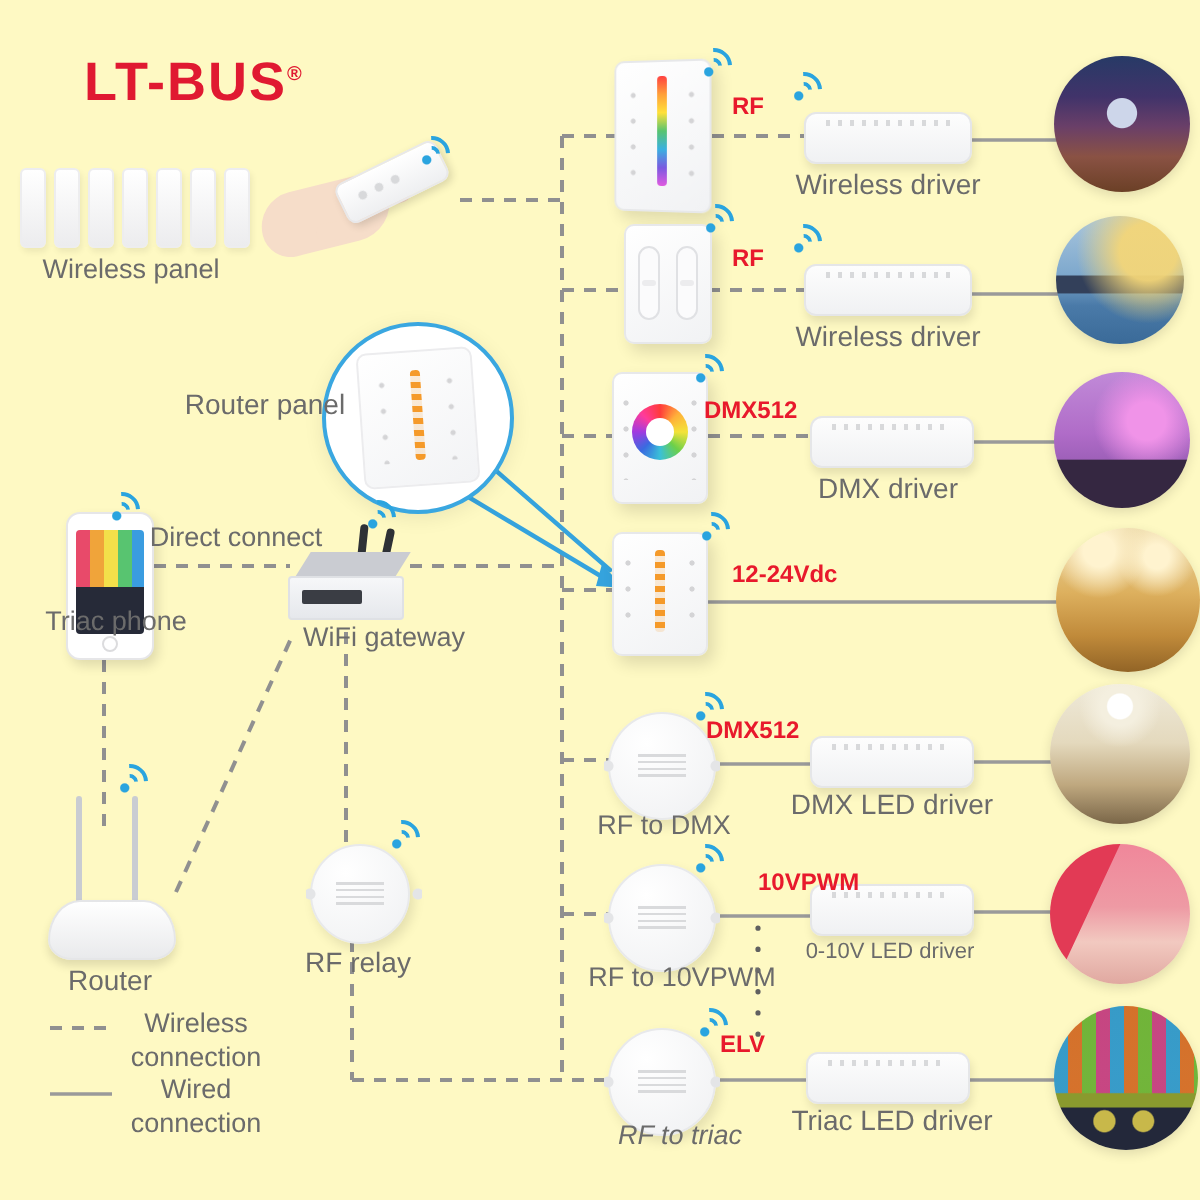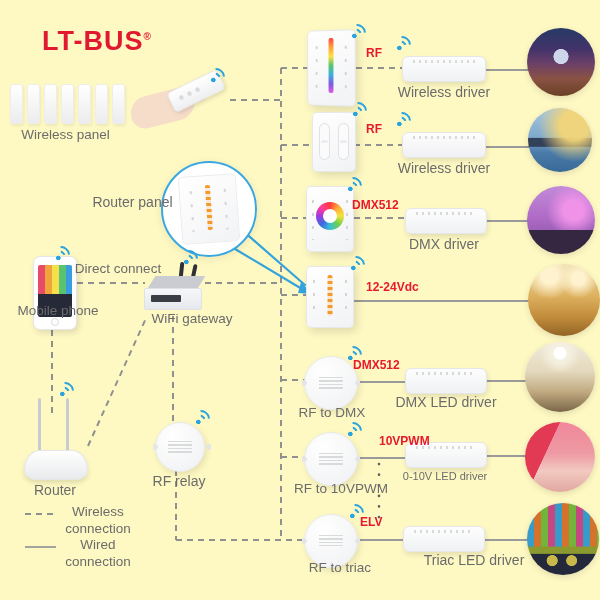--- a/index.html
+++ b/index.html
@@ -178,21 +178,21 @@
       <div class="dotcol" style="left:16%;"></div>
       <div class="dotcol" style="right:16%;"></div>
     </div>
   </div>
 
   <div class="phone">
     <div class="screen"></div>
   </div>
   <span class="wifi" style="left:52px;top:246px;"></span>
   <div class="lbl" style="left:72px;top:260px;width:92px;">Direct connect</div>
-  <div class="lbl" style="left:12px;top:302px;width:92px;">Mobile phone</div>
+  <div class="lbl" style="left:12px;top:302px;width:92px;">Triac phone</div>
 
   <div class="gateway">
     <div class="gw-ant" style="left:36px;top:0;transform:rotate(6deg);"></div>
     <div class="gw-ant" style="left:48px;top:2px;transform:rotate(12deg);"></div>
     <div class="gw-top"></div>
     <div class="gw-front"></div>
   </div>
   <span class="wifi" style="left:180px;top:250px;"></span>
   <div class="lbl" style="left:146px;top:310px;width:92px;">WiFi gateway</div>
 
@@ -271,17 +271,17 @@
   <div class="proto" style="left:351px;top:434px;width:64px;margin-left:28px;">10VPWM</div>
   <div class="driver" style="left:405px;top:442px;width:80px;"></div>
   <div class="lbl" style="left:385px;top:468px;width:120px;font-size:11px;">0-10V LED driver</div>
   <div class="lbl" style="left:288px;top:480px;width:106px;">RF to 10VPWM</div>
   <div class="scene sc6" style="left:525px;top:422px;width:70px;height:70px;"></div>
 
   <div class="puck" style="left:304px;top:514px;"></div>
   <span class="wifi" style="left:346px;top:504px;"></span>
   <div class="proto" style="left:360px;top:515px;width:42px;">ELV</div>
   <div class="driver" style="left:403px;top:526px;width:80px;"></div>
-  <div class="lbl" style="left:388px;top:552px;width:116px;font-size:14px;margin-left:28px;">Triac LED driver</div>
-  <div class="lbl" style="left:298px;top:559px;width:84px;">RF to triac</div>
+  <div class="lbl" style="left:388px;top:552px;width:116px;font-size:14px;">Triac LED driver</div>
+  <div class="lbl" style="left:298px;top:559px;width:84px;font-style:italic;">RF to triac</div>
   <div class="scene sc7" style="left:527px;top:503px;width:72px;height:72px;"></div>
 
 </div>
 
 </body></html>

